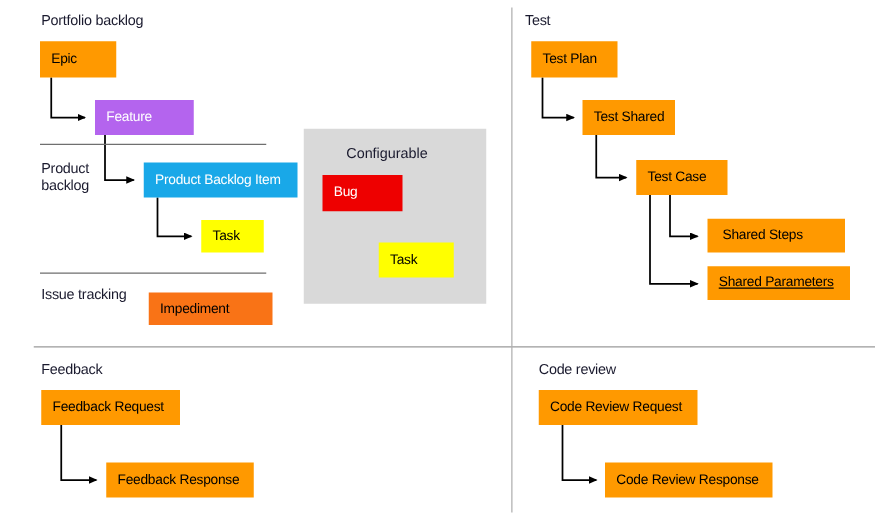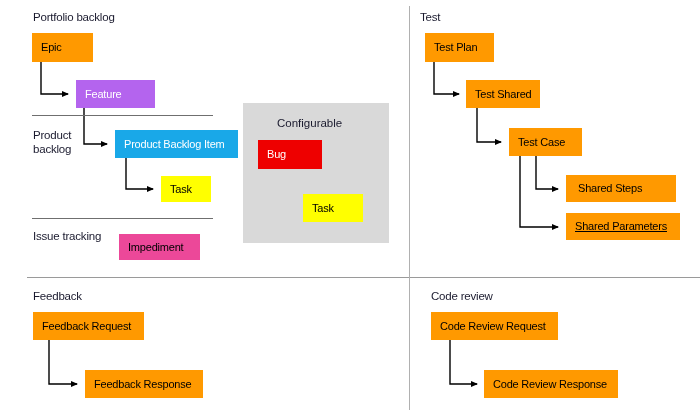--- a/index.html
+++ b/index.html
@@ -126,21 +126,21 @@
   <div class="group-label" style="left:431px; top:289px;">Code review</div>
 
   <div class="node" style="left:32px; top:33px; width:61px; height:29px; background:#ff9900;">Epic</div>
 
   <div class="node light-text" style="left:76px; top:80px; width:79px; height:28px; background:#b464ee;">Feature</div>
 
   <div class="node light-text" style="left:115px; top:130px; width:123px; height:28px; background:#19a8e8;">Product Backlog Item</div>
 
   <div class="node" style="left:161px; top:176px; width:50px; height:26px; background:#ffff00;">Task</div>
 
-  <div class="node" style="left:119px; top:234px; width:81px; height:26px; background:#ec4899;">Impediment</div>
+  <div class="node" style="left:119px; top:234px; width:99px; height:26px; background:#f97316;">Impediment</div>
 
   <div class="node light-text" style="left:258px; top:140px; width:64px; height:29px; background:#ee0000;">Bug</div>
 
   <div class="node" style="left:303px; top:194px; width:60px; height:28px; background:#ffff00;">Task</div>
 
   <div class="node" style="left:425px; top:33px; width:69px; height:29px; background:#ff9900;">Test Plan</div>
 
   <div class="node" style="left:466px; top:80px; width:74px; height:28px; background:#ff9900;">Test Shared</div>
 
   <div class="node" style="left:509px; top:128px; width:73px; height:28px; background:#ff9900;">Test Case</div>

